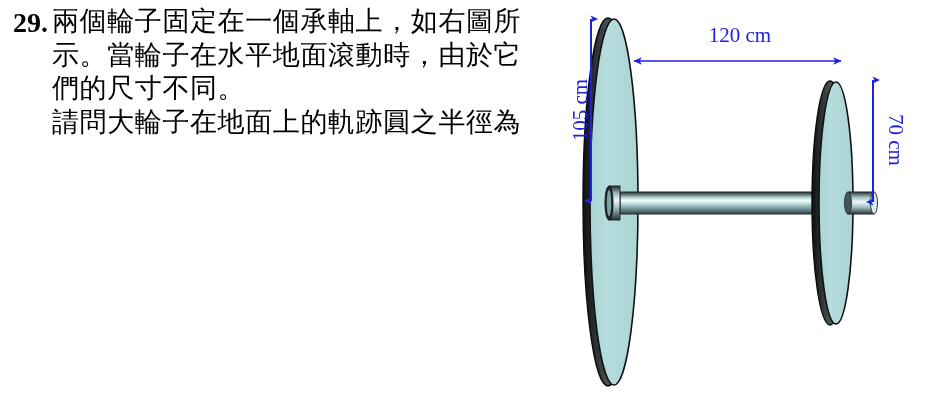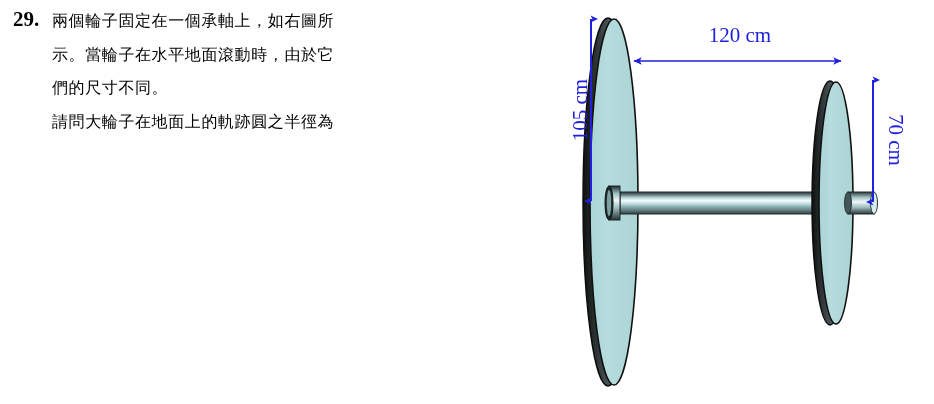--- a/index.html
+++ b/index.html
@@ -25,33 +25,33 @@
     top: 0px;
     width: 540px;
     height: 404px;
   }
   #question-number {
     position: absolute;
     left: 13px;
     top: 7px;
     font-family: "Liberation Serif", serif;
     font-weight: bold;
-    font-size: 21px;
+    font-size: 28px;
     color: #000000;
     letter-spacing: 0px;
   }
   #question-body {
     position: absolute;
     left: 52px;
     top: 4px;
     width: 480px;
   }
   .qline {
     font-family: "DejaVu Serif", "Liberation Serif", serif;
-    font-size: 16px;
+    font-size: 27px;
     line-height: 33.5px;
     color: #000000;
     white-space: nowrap;
     letter-spacing: 0.6px;
   }
 
   
   #diagram {
     position: absolute;
     left: 560px;

